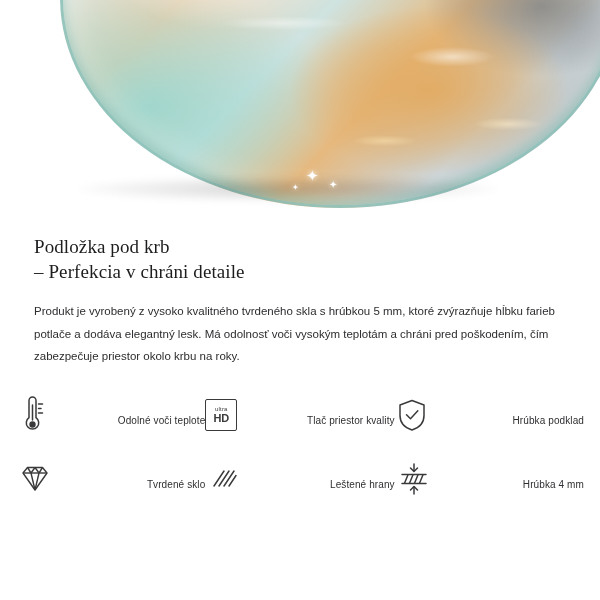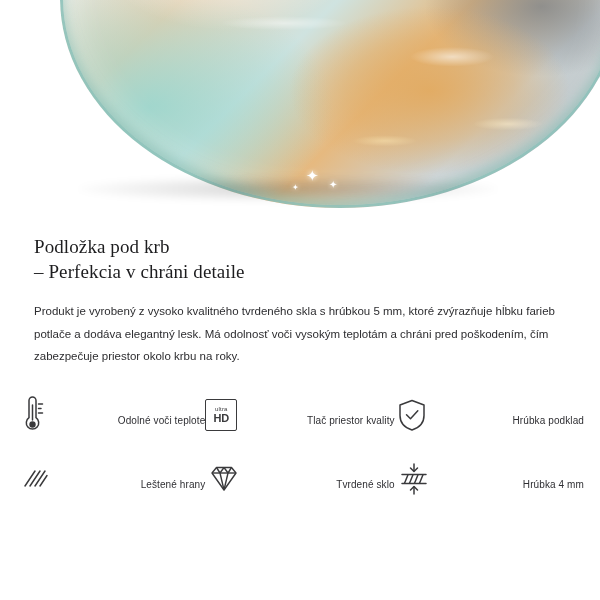--- a/index.html
+++ b/index.html
@@ -218,44 +218,44 @@
         <svg width="34" height="40" viewBox="0 0 34 40" fill="none" stroke="#3a3a3c" stroke-width="1.5" stroke-linejoin="round" stroke-linecap="round">
           <path d="M17 5.5 29 10v10.5c0 7.4-5.1 12.3-12 14.5-6.9-2.2-12-7.1-12-14.5V10z"></path>
           <polyline points="11.5,19.8 15.5,23.8 22.8,15.8"></polyline>
         </svg>
       </div>
       <div class="feature-label">Hrúbka podklad</div>
     </div>
 
     <div class="feature">
       <div class="feature-icon">
-        <svg width="38" height="34" viewBox="0 0 38 34" fill="none" stroke="#3a3a3c" stroke-width="1.5" stroke-linecap="round">
-          <line x1="9" y1="24" x2="19" y2="9"></line>
-          <line x1="14" y1="24" x2="24" y2="9"></line>
-          <line x1="19" y1="24" x2="29" y2="9"></line>
-          <line x1="24" y1="24" x2="31" y2="13.5"></line>
-        </svg>
-      </div>
-      <div class="feature-label">Leštené hrany</div>
-    </div>
-
-    <div class="feature">
-      <div class="feature-icon">
         <svg width="38" height="34" viewBox="0 0 38 34" fill="none" stroke="#3a3a3c" stroke-width="1.4" stroke-linejoin="round">
           <path d="M7 11 11.5 5.5h15L31 11 19 28z"></path>
           <line x1="7" y1="11" x2="31" y2="11"></line>
           <line x1="11.5" y1="5.5" x2="15" y2="11"></line>
           <line x1="26.5" y1="5.5" x2="23" y2="11"></line>
           <line x1="15" y1="11" x2="19" y2="28"></line>
           <line x1="23" y1="11" x2="19" y2="28"></line>
           <line x1="15" y1="11" x2="19" y2="5.5"></line>
           <line x1="23" y1="11" x2="19" y2="5.5"></line>
         </svg>
       </div>
       <div class="feature-label">Tvrdené sklo</div>
+    </div>
+
+    <div class="feature">
+      <div class="feature-icon">
+        <svg width="38" height="34" viewBox="0 0 38 34" fill="none" stroke="#3a3a3c" stroke-width="1.5" stroke-linecap="round">
+          <line x1="9" y1="24" x2="19" y2="9"></line>
+          <line x1="14" y1="24" x2="24" y2="9"></line>
+          <line x1="19" y1="24" x2="29" y2="9"></line>
+          <line x1="24" y1="24" x2="31" y2="13.5"></line>
+        </svg>
+      </div>
+      <div class="feature-label">Leštené hrany</div>
     </div>
 
     <div class="feature">
       <div class="feature-icon">
         <svg width="38" height="40" viewBox="0 0 38 40" fill="none" stroke="#3a3a3c" stroke-width="1.5" stroke-linecap="round" stroke-linejoin="round">
           <line x1="19" y1="5" x2="19" y2="12"></line>
           <polyline points="15.5,9 19,12.5 22.5,9"></polyline>
           <line x1="7" y1="15.5" x2="31" y2="15.5"></line>
           <line x1="7" y1="24.5" x2="31" y2="24.5"></line>
           <line x1="9.5" y1="24.2" x2="13" y2="15.8"></line>

